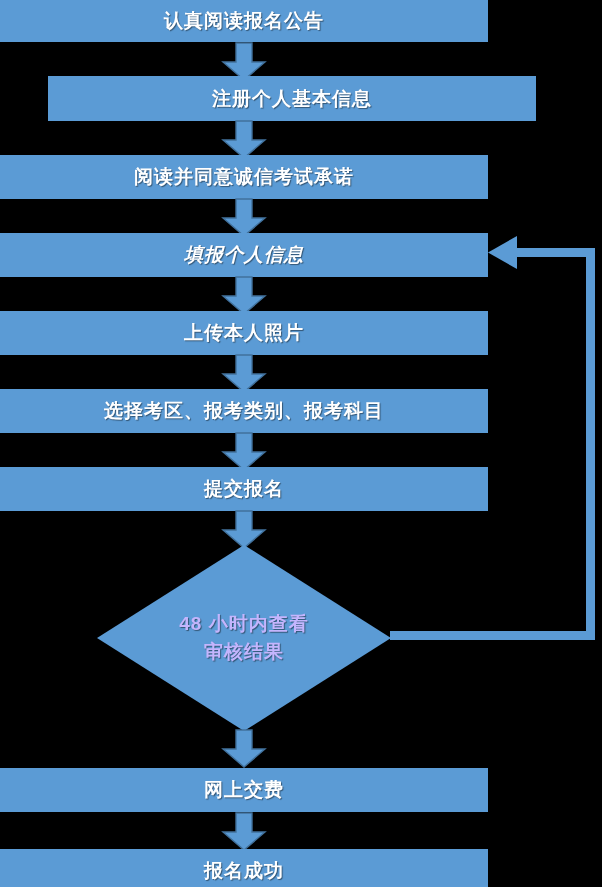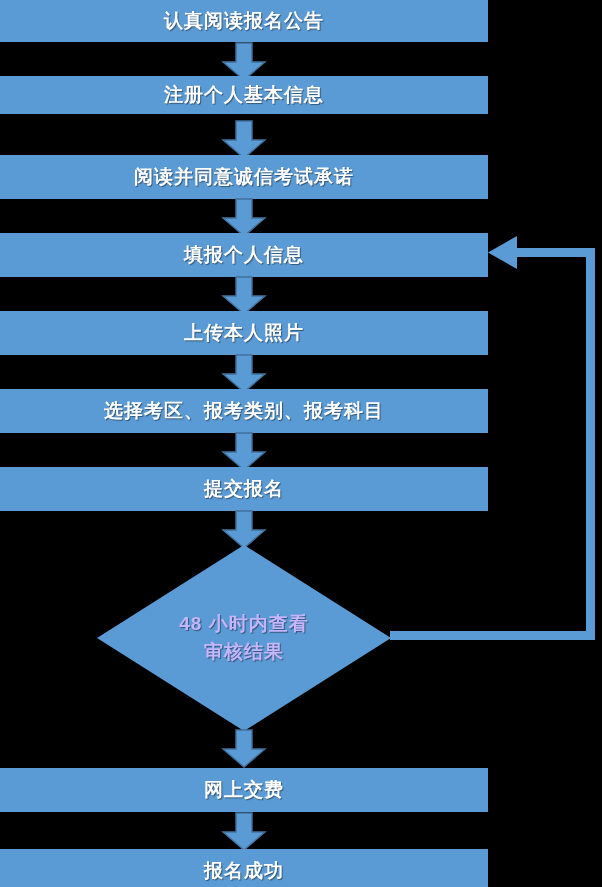--- a/index.html
+++ b/index.html
@@ -93,37 +93,37 @@
 <div id="canvas">
 
   <div class="node process" style="top:0px; height:42px;">
     <span>认真阅读报名公告</span>
   </div>
 
   <svg class="arrow-down" style="left:221px; top:42px;" viewBox="0 0 46 40">
     <polygon points="15,1 31,1 31,20 44,20 23,38 2,20 15,20" fill="#5b9bd5" stroke="#41719c" stroke-width="1.4"></polygon>
   </svg>
 
-  <div class="node process" style="top:76px; height:38px;">
+  <div class="node process" style="top:76px; height:45px;margin-left:48px;">
     <span>注册个人基本信息</span>
   </div>
 
   <svg class="arrow-down" style="left:221px; top:120px;" viewBox="0 0 46 40">
     <polygon points="15,1 31,1 31,20 44,20 23,38 2,20 15,20" fill="#5b9bd5" stroke="#41719c" stroke-width="1.4"></polygon>
   </svg>
 
   <div class="node process" style="top:155px; height:44px;text-align:right;">
     <span>阅读并同意诚信考试承诺</span>
   </div>
 
   <svg class="arrow-down" style="left:221px; top:198px;" viewBox="0 0 46 40">
     <polygon points="15,1 31,1 31,20 44,20 23,38 2,20 15,20" fill="#5b9bd5" stroke="#41719c" stroke-width="1.4"></polygon>
   </svg>
 
-  <div class="node process" style="top:233px; height:44px;">
+  <div class="node process" style="top:233px; height:44px;font-style:italic;">
     <span>填报个人信息</span>
   </div>
 
   <svg class="arrow-down" style="left:221px; top:276px;" viewBox="0 0 46 40">
     <polygon points="15,1 31,1 31,20 44,20 23,38 2,20 15,20" fill="#5b9bd5" stroke="#41719c" stroke-width="1.4"></polygon>
   </svg>
 
   <div class="node process" style="top:311px; height:44px;">
     <span>上传本人照片</span>
   </div>

